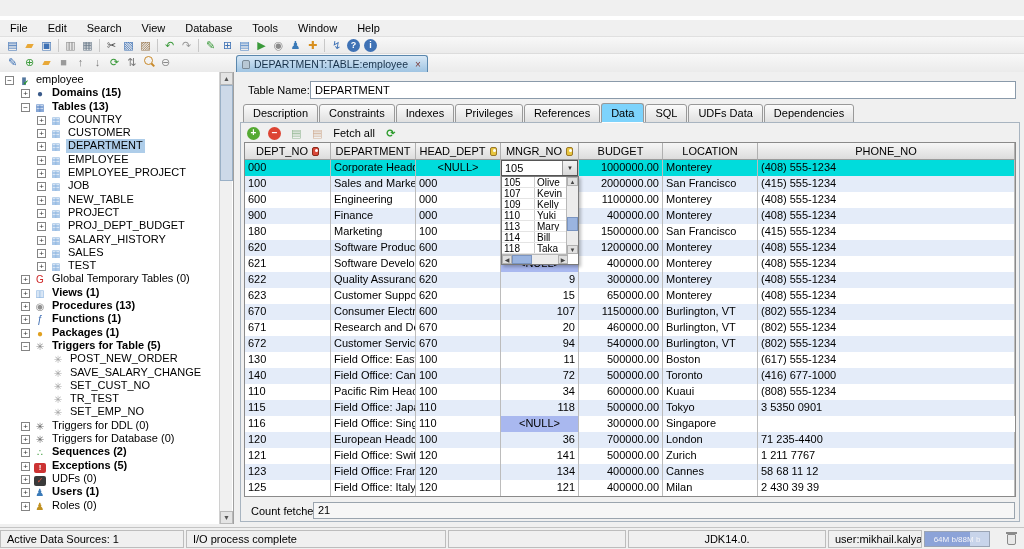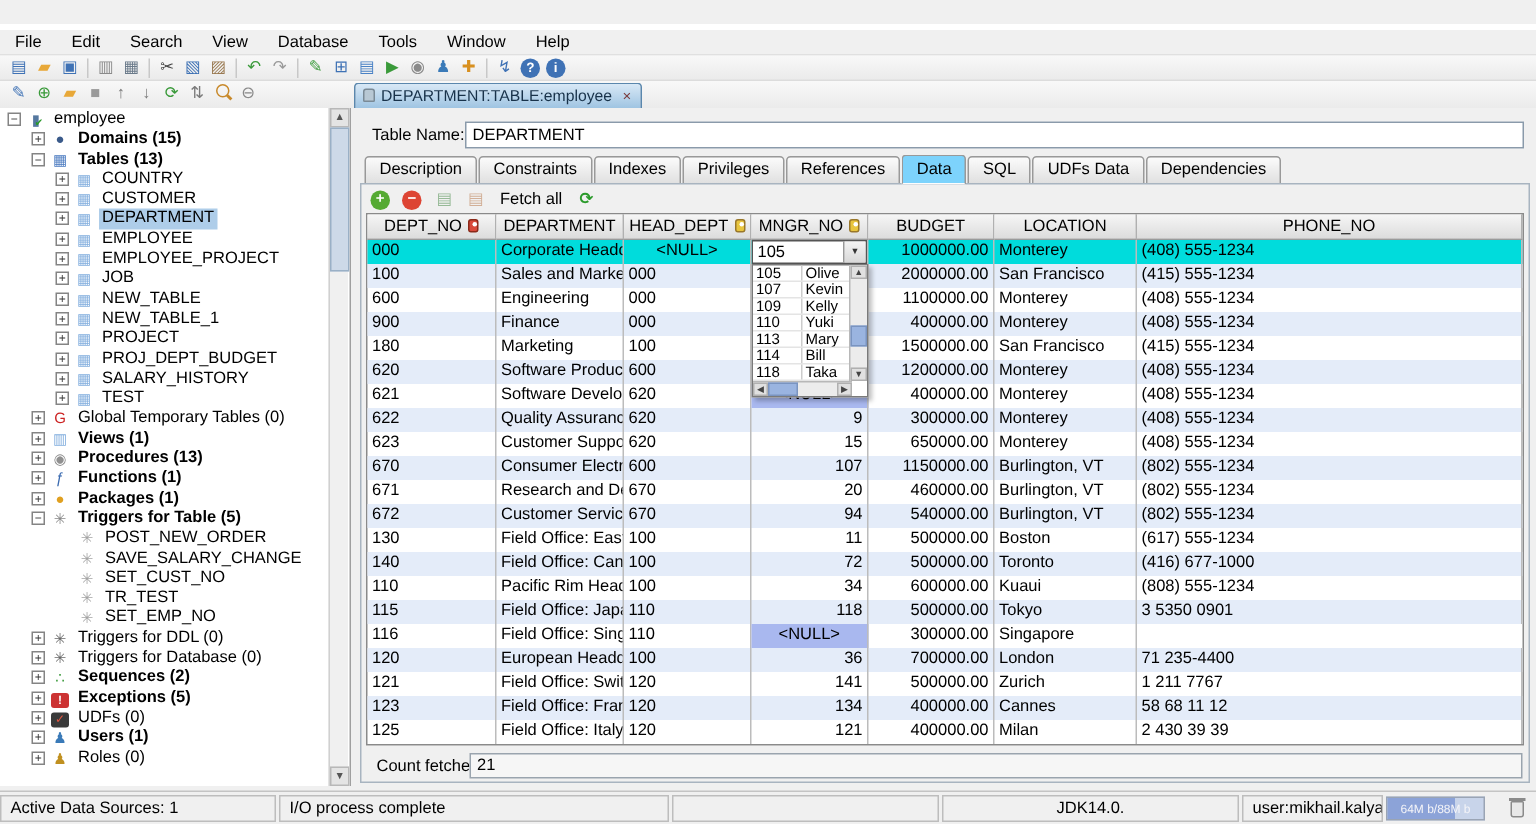--- a/index.html
+++ b/index.html
@@ -133,24 +133,24 @@
       <div class="trow" style="padding-left: 5px;"><span class="expand">−</span><span class="tico root-check" style="color: rgb(85, 120, 159);">▮</span><span class="tlabel">employee</span></div>
       <div class="trow" style="padding-left: 21px;"><span class="expand">+</span><span class="tico" style="color: rgb(58, 90, 138);">●</span><span class="tlabel bold">Domains (15)</span></div>
       <div class="trow" style="padding-left: 21px;"><span class="expand">−</span><span class="tico" style="color: rgb(74, 122, 192);">▦</span><span class="tlabel bold">Tables (13)</span></div>
       <div class="trow" style="padding-left: 37px;"><span class="expand">+</span><span class="tico" style="color: rgb(130, 174, 222);">▦</span><span class="tlabel">COUNTRY</span></div>
       <div class="trow" style="padding-left: 37px;"><span class="expand">+</span><span class="tico" style="color: rgb(130, 174, 222);">▦</span><span class="tlabel">CUSTOMER</span></div>
       <div class="trow" style="padding-left: 37px;"><span class="expand">+</span><span class="tico" style="color: rgb(130, 174, 222);">▦</span><span class="tlabel selected">DEPARTMENT</span></div>
       <div class="trow" style="padding-left: 37px;"><span class="expand">+</span><span class="tico" style="color: rgb(130, 174, 222);">▦</span><span class="tlabel">EMPLOYEE</span></div>
       <div class="trow" style="padding-left: 37px;"><span class="expand">+</span><span class="tico" style="color: rgb(130, 174, 222);">▦</span><span class="tlabel">EMPLOYEE_PROJECT</span></div>
       <div class="trow" style="padding-left: 37px;"><span class="expand">+</span><span class="tico" style="color: rgb(130, 174, 222);">▦</span><span class="tlabel">JOB</span></div>
       <div class="trow" style="padding-left: 37px;"><span class="expand">+</span><span class="tico" style="color: rgb(130, 174, 222);">▦</span><span class="tlabel">NEW_TABLE</span></div>
-      <div class="trow" style="padding-left: 37px;"><span class="expand">+</span><span class="tico" style="color: rgb(130, 174, 222);">▦</span><span class="tlabel">NEW_TABLE_1</span></div>
       <div class="trow" style="padding-left: 37px;"><span class="expand">+</span><span class="tico" style="color: rgb(130, 174, 222);">▦</span><span class="tlabel">PROJECT</span></div>
       <div class="trow" style="padding-left: 37px;"><span class="expand">+</span><span class="tico" style="color: rgb(130, 174, 222);">▦</span><span class="tlabel">PROJ_DEPT_BUDGET</span></div>
       <div class="trow" style="padding-left: 37px;"><span class="expand">+</span><span class="tico" style="color: rgb(130, 174, 222);">▦</span><span class="tlabel">SALARY_HISTORY</span></div>
+      <div class="trow" style="padding-left: 37px;"><span class="expand">+</span><span class="tico" style="color: rgb(130, 174, 222);">▦</span><span class="tlabel">SALES</span></div>
       <div class="trow" style="padding-left: 37px;"><span class="expand">+</span><span class="tico" style="color: rgb(130, 174, 222);">▦</span><span class="tlabel">TEST</span></div>
       <div class="trow" style="padding-left: 21px;"><span class="expand">+</span><span class="tico" style="color: rgb(204, 34, 34);">G</span><span class="tlabel">Global Temporary Tables (0)</span></div>
       <div class="trow" style="padding-left: 21px;"><span class="expand">+</span><span class="tico" style="color: rgb(130, 174, 222);">▥</span><span class="tlabel bold">Views (1)</span></div>
       <div class="trow" style="padding-left: 21px;"><span class="expand">+</span><span class="tico" style="color: rgb(144, 144, 144);">◉</span><span class="tlabel bold">Procedures (13)</span></div>
       <div class="trow" style="padding-left: 21px;"><span class="expand">+</span><span class="tico" style="color: rgb(58, 106, 176);">ƒ</span><span class="tlabel bold">Functions (1)</span></div>
       <div class="trow" style="padding-left: 21px;"><span class="expand">+</span><span class="tico" style="color: rgb(224, 160, 32);">●</span><span class="tlabel bold">Packages (1)</span></div>
       <div class="trow" style="padding-left: 21px;"><span class="expand">−</span><span class="tico" style="color: rgb(138, 138, 138);">✳</span><span class="tlabel bold">Triggers for Table (5)</span></div>
       <div class="trow" style="padding-left: 37px;"><span class="exp-sp"></span><span class="tico" style="color: rgb(165, 165, 165);">✳</span><span class="tlabel">POST_NEW_ORDER</span></div>
       <div class="trow" style="padding-left: 37px;"><span class="exp-sp"></span><span class="tico" style="color: rgb(165, 165, 165);">✳</span><span class="tlabel">SAVE_SALARY_CHANGE</span></div>
       <div class="trow" style="padding-left: 37px;"><span class="exp-sp"></span><span class="tico" style="color: rgb(165, 165, 165);">✳</span><span class="tlabel">SET_CUST_NO</span></div>

